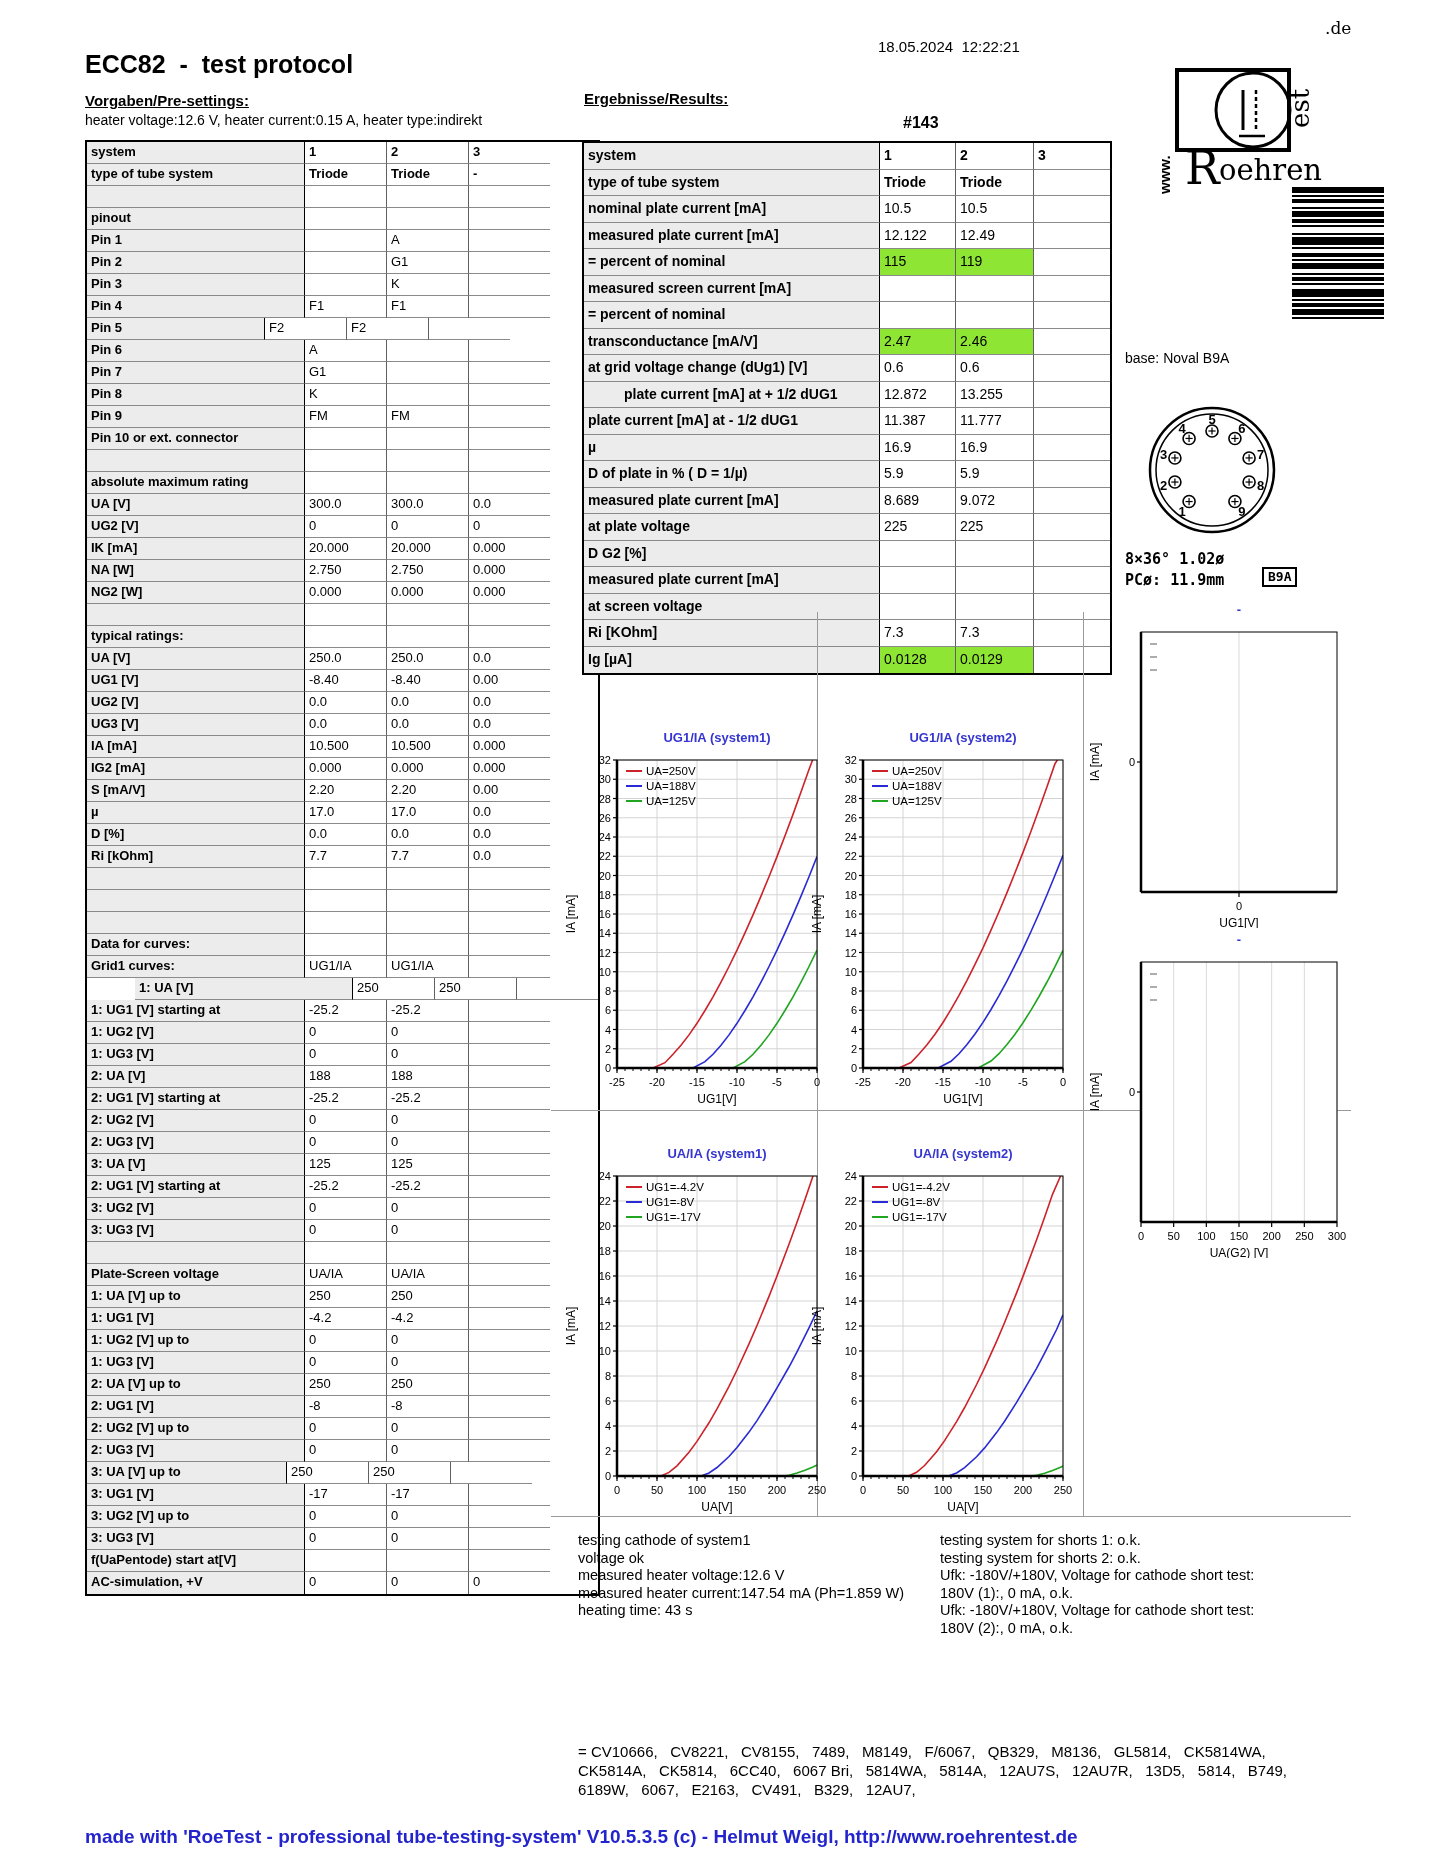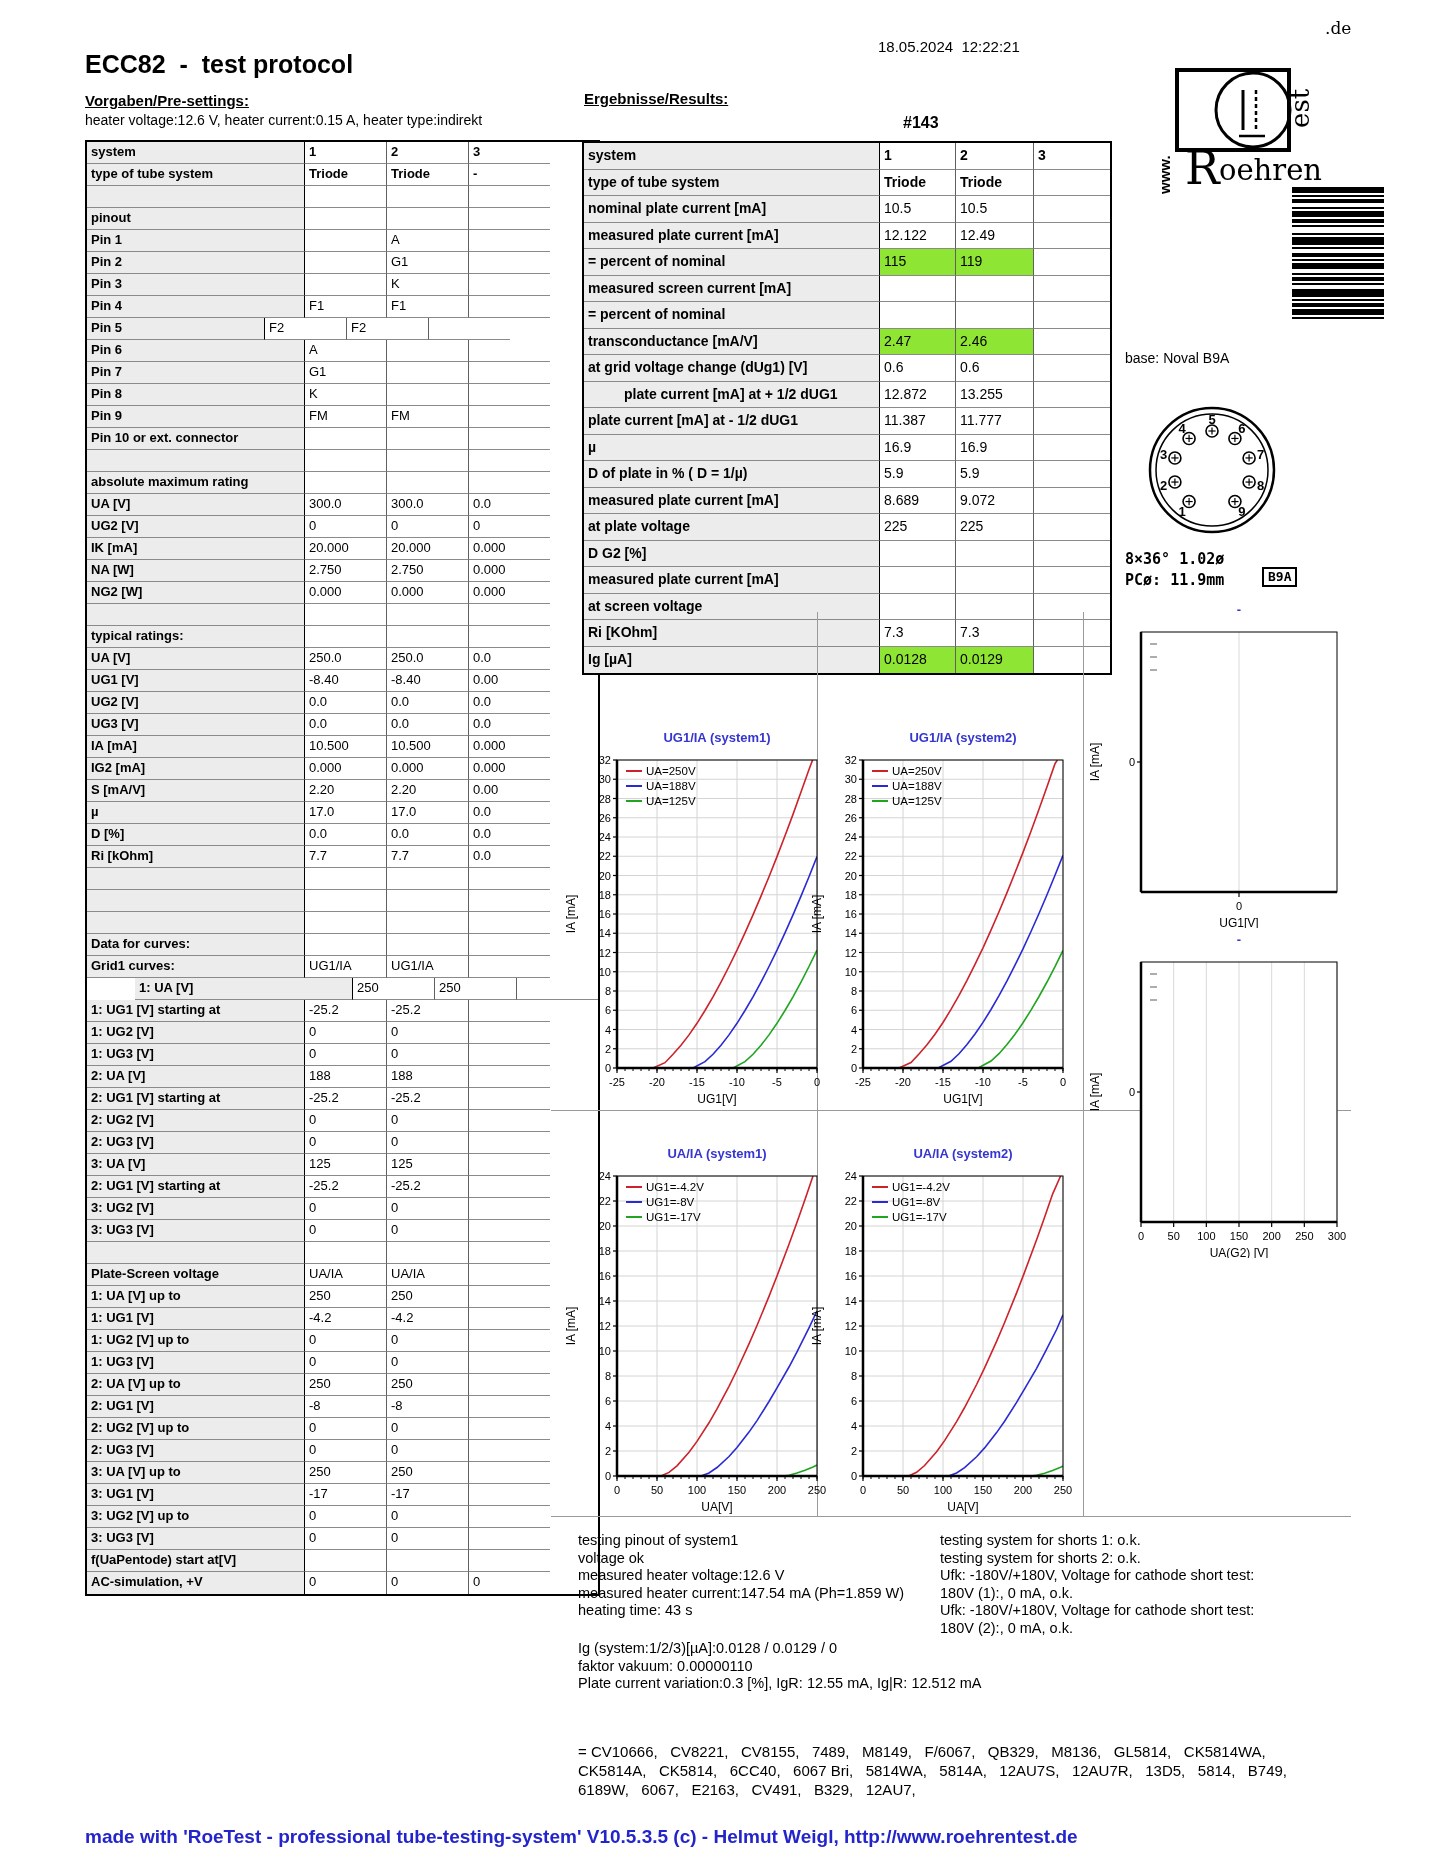--- a/index.html
+++ b/index.html
@@ -522,21 +522,21 @@
         <div class="tc" style="width: 82px; height: 22px; line-height: 18px;">0</div>
         <div class="tc lastc" style="width: 81px; height: 22px; line-height: 18px;"></div>
       </div>
       <div class="trow">
         <div class="tc lab" style="width: 218px; height: 22px; line-height: 18px;">2: UG3 [V]</div>
         <div class="tc" style="width: 82px; height: 22px; line-height: 18px;">0</div>
         <div class="tc" style="width: 82px; height: 22px; line-height: 18px;">0</div>
         <div class="tc lastc" style="width: 81px; height: 22px; line-height: 18px;"></div>
       </div>
       <div class="trow">
-        <div class="tc lab" style="width: 218px; height: 22px; line-height: 18px;">3: UA [V] up to</div>
+        <div class="tc lab" style="width: 200px; height: 22px; line-height: 18px;">3: UA [V] up to</div>
         <div class="tc" style="width: 82px; height: 22px; line-height: 18px;">250</div>
         <div class="tc" style="width: 82px; height: 22px; line-height: 18px;">250</div>
         <div class="tc lastc" style="width: 81px; height: 22px; line-height: 18px;"></div>
       </div>
       <div class="trow">
         <div class="tc lab" style="width: 218px; height: 22px; line-height: 18px;">3: UG1 [V]</div>
         <div class="tc" style="width: 82px; height: 22px; line-height: 18px;">-17</div>
         <div class="tc" style="width: 82px; height: 22px; line-height: 18px;">-17</div>
         <div class="tc lastc" style="width: 81px; height: 22px; line-height: 18px;"></div>
       </div>
@@ -1171,35 +1171,30 @@
         <text x="186.66666666666666" y="312" font-family="Liberation Sans, sans-serif" fill="#000" font-size="11" text-anchor="middle">200</text>
         <line x1="219.33333333333334" y1="294" x2="219.33333333333334" y2="299" stroke="#000" stroke-width="1.2"></line>
         <text x="219.33333333333334" y="312" font-family="Liberation Sans, sans-serif" fill="#000" font-size="11" text-anchor="middle">250</text>
         <line x1="252" y1="294" x2="252" y2="299" stroke="#000" stroke-width="1.2"></line>
         <text x="252" y="312" font-family="Liberation Sans, sans-serif" fill="#000" font-size="11" text-anchor="middle">300</text>
         <text x="154" y="329" font-family="Liberation Sans, sans-serif" fill="#000" font-size="12" text-anchor="middle">UA(G2) [V]</text>
         <text x="14" y="164" font-family="Liberation Sans, sans-serif" fill="#000" font-size="12" text-anchor="middle" transform="rotate(-90 14 164)">IA [mA]</text>
       </svg></div>
 
   <div class="noteblock" id="notes-heater">
-      <div>testing pinout of system1</div>
+      <div>testing cathode of system1</div>
       <div>voltage ok</div>
       <div>measured heater voltage:12.6 V</div>
       <div>measured heater current:147.54 mA (Ph=1.859 W)</div>
       <div>heating time: 43 s</div>
     </div>
   <div class="noteblock" id="notes-shorts">
       <div>testing system for shorts 1: o.k.</div>
       <div>testing system for shorts 2: o.k.</div>
       <div>Ufk: -180V/+180V, Voltage for cathode short test:</div>
       <div>180V (1):, 0 mA, o.k.</div>
       <div>Ufk: -180V/+180V, Voltage for cathode short test:</div>
       <div>180V (2):, 0 mA, o.k.</div>
     </div>
-  <div class="noteblock" id="notes-ig">
-      <div>Ig (system:1/2/3)[µA]:0.0128 / 0.0129 / 0</div>
-      <div>faktor vakuum: 0.00000110</div>
-      <div>Plate current variation:0.3 [%], IgR: 12.55 mA, Ig|R: 12.512 mA</div>
-    </div>
   <div class="noteblock" id="notes-equiv"><div>= CV10666,   CV8221,   CV8155,   7489,   M8149,   F/6067,   QB329,   M8136,   GL5814,   CK5814WA,</div><div>CK5814A,   CK5814,   6CC40,   6067 Bri,   5814WA,   5814A,   12AU7S,   12AU7R,   13D5,   5814,   B749,</div><div>6189W,   6067,   E2163,   CV491,   B329,   12AU7,</div></div>
 
   <div class="abs" id="footer">made with 'RoeTest - professional tube-testing-system' V10.5.3.5 (c) - Helmut Weigl, http://www.roehrentest.de</div>
 </div>
 
 </body></html>

